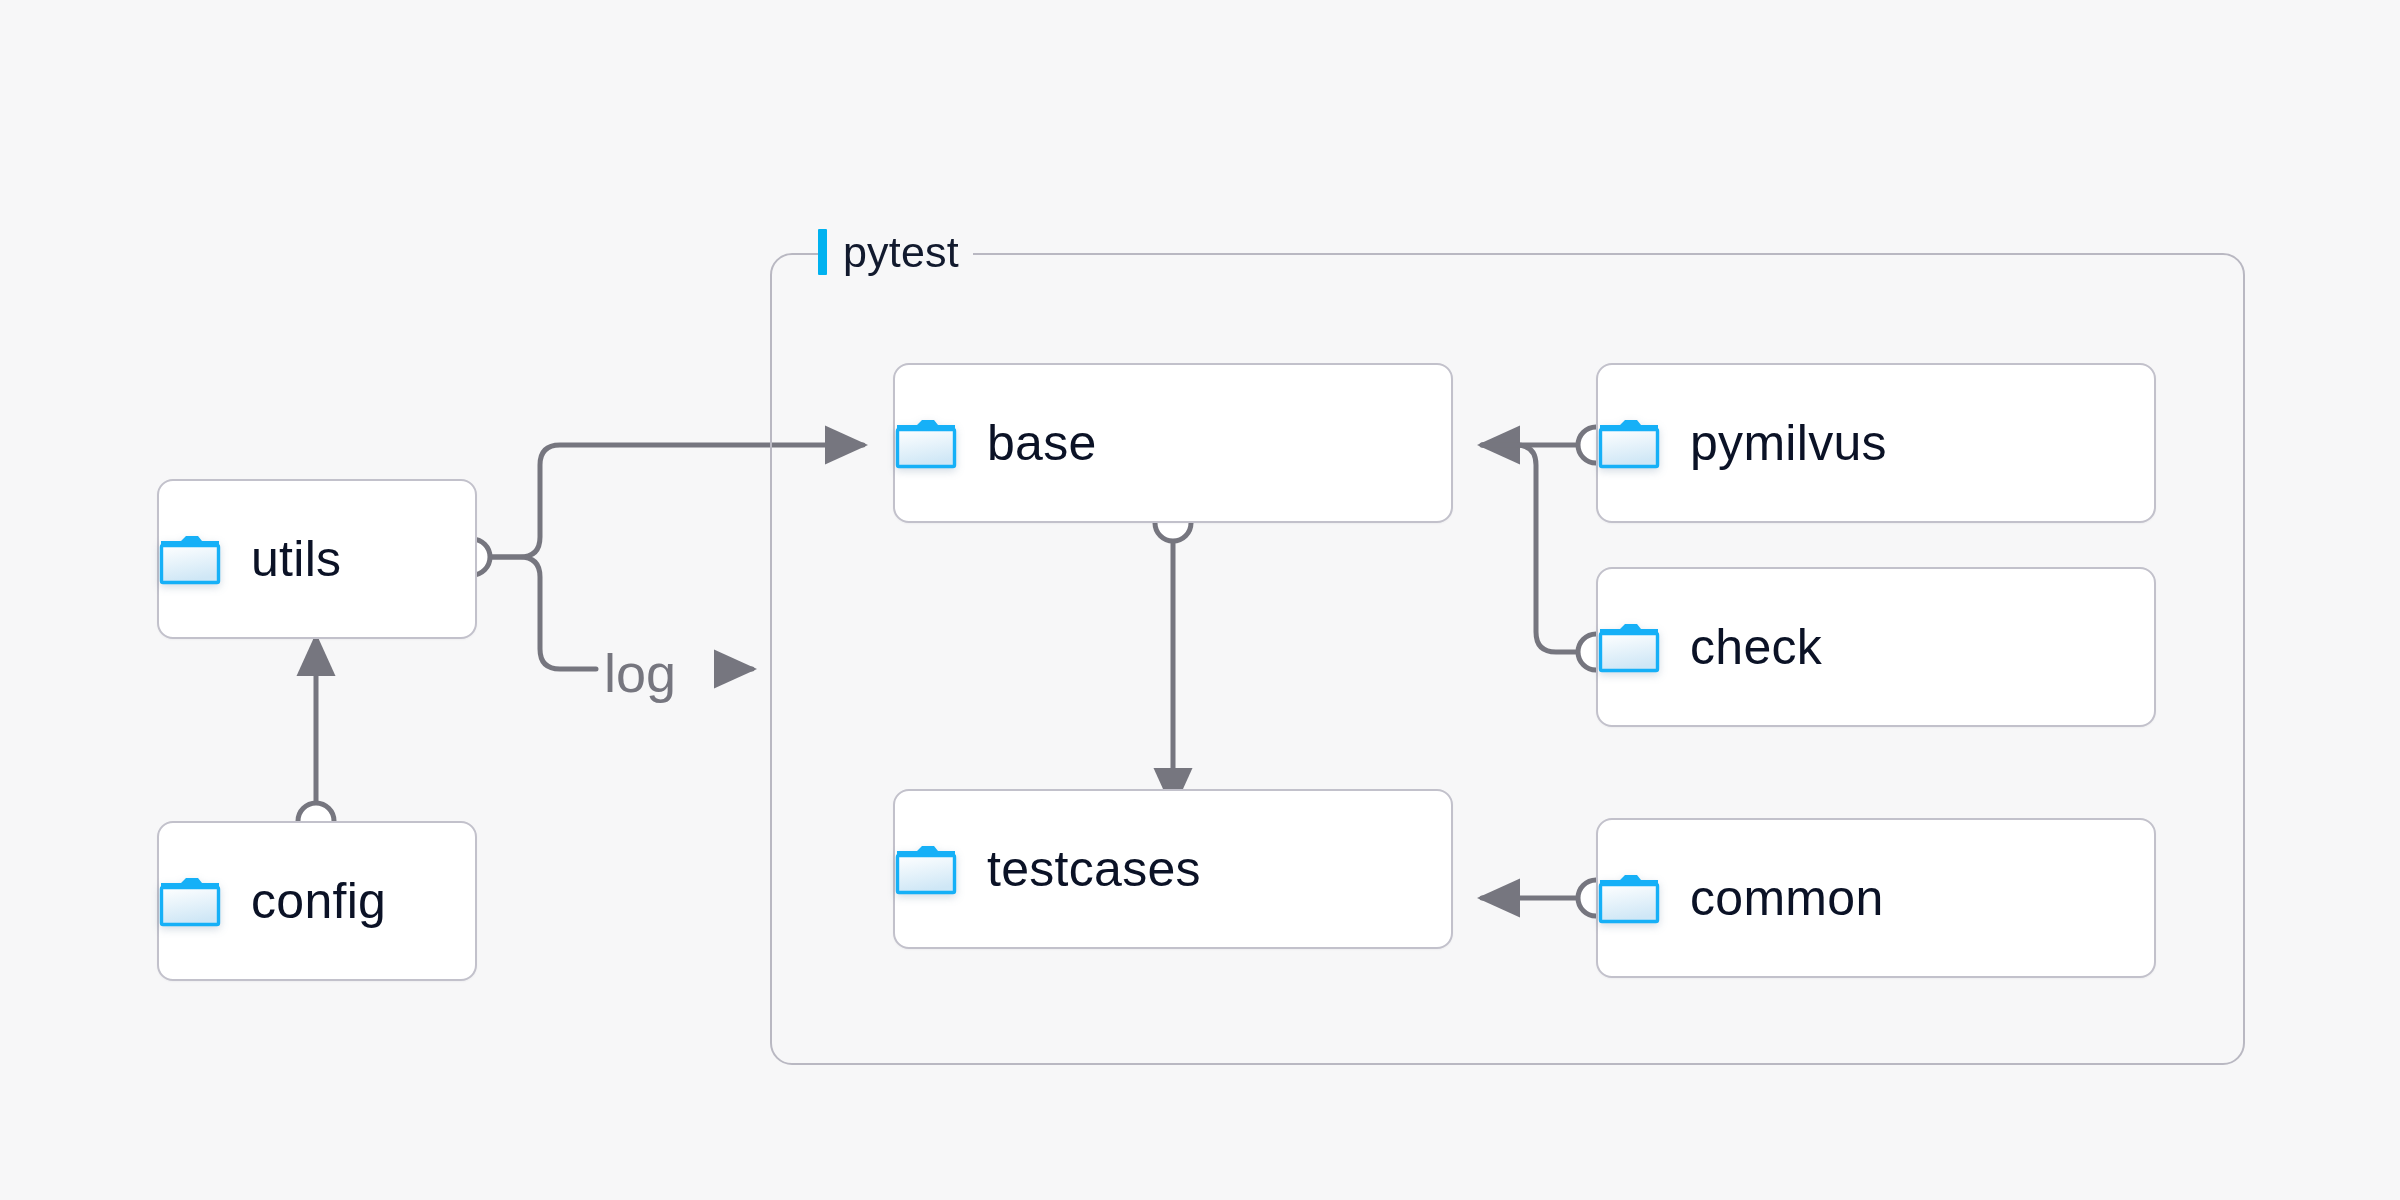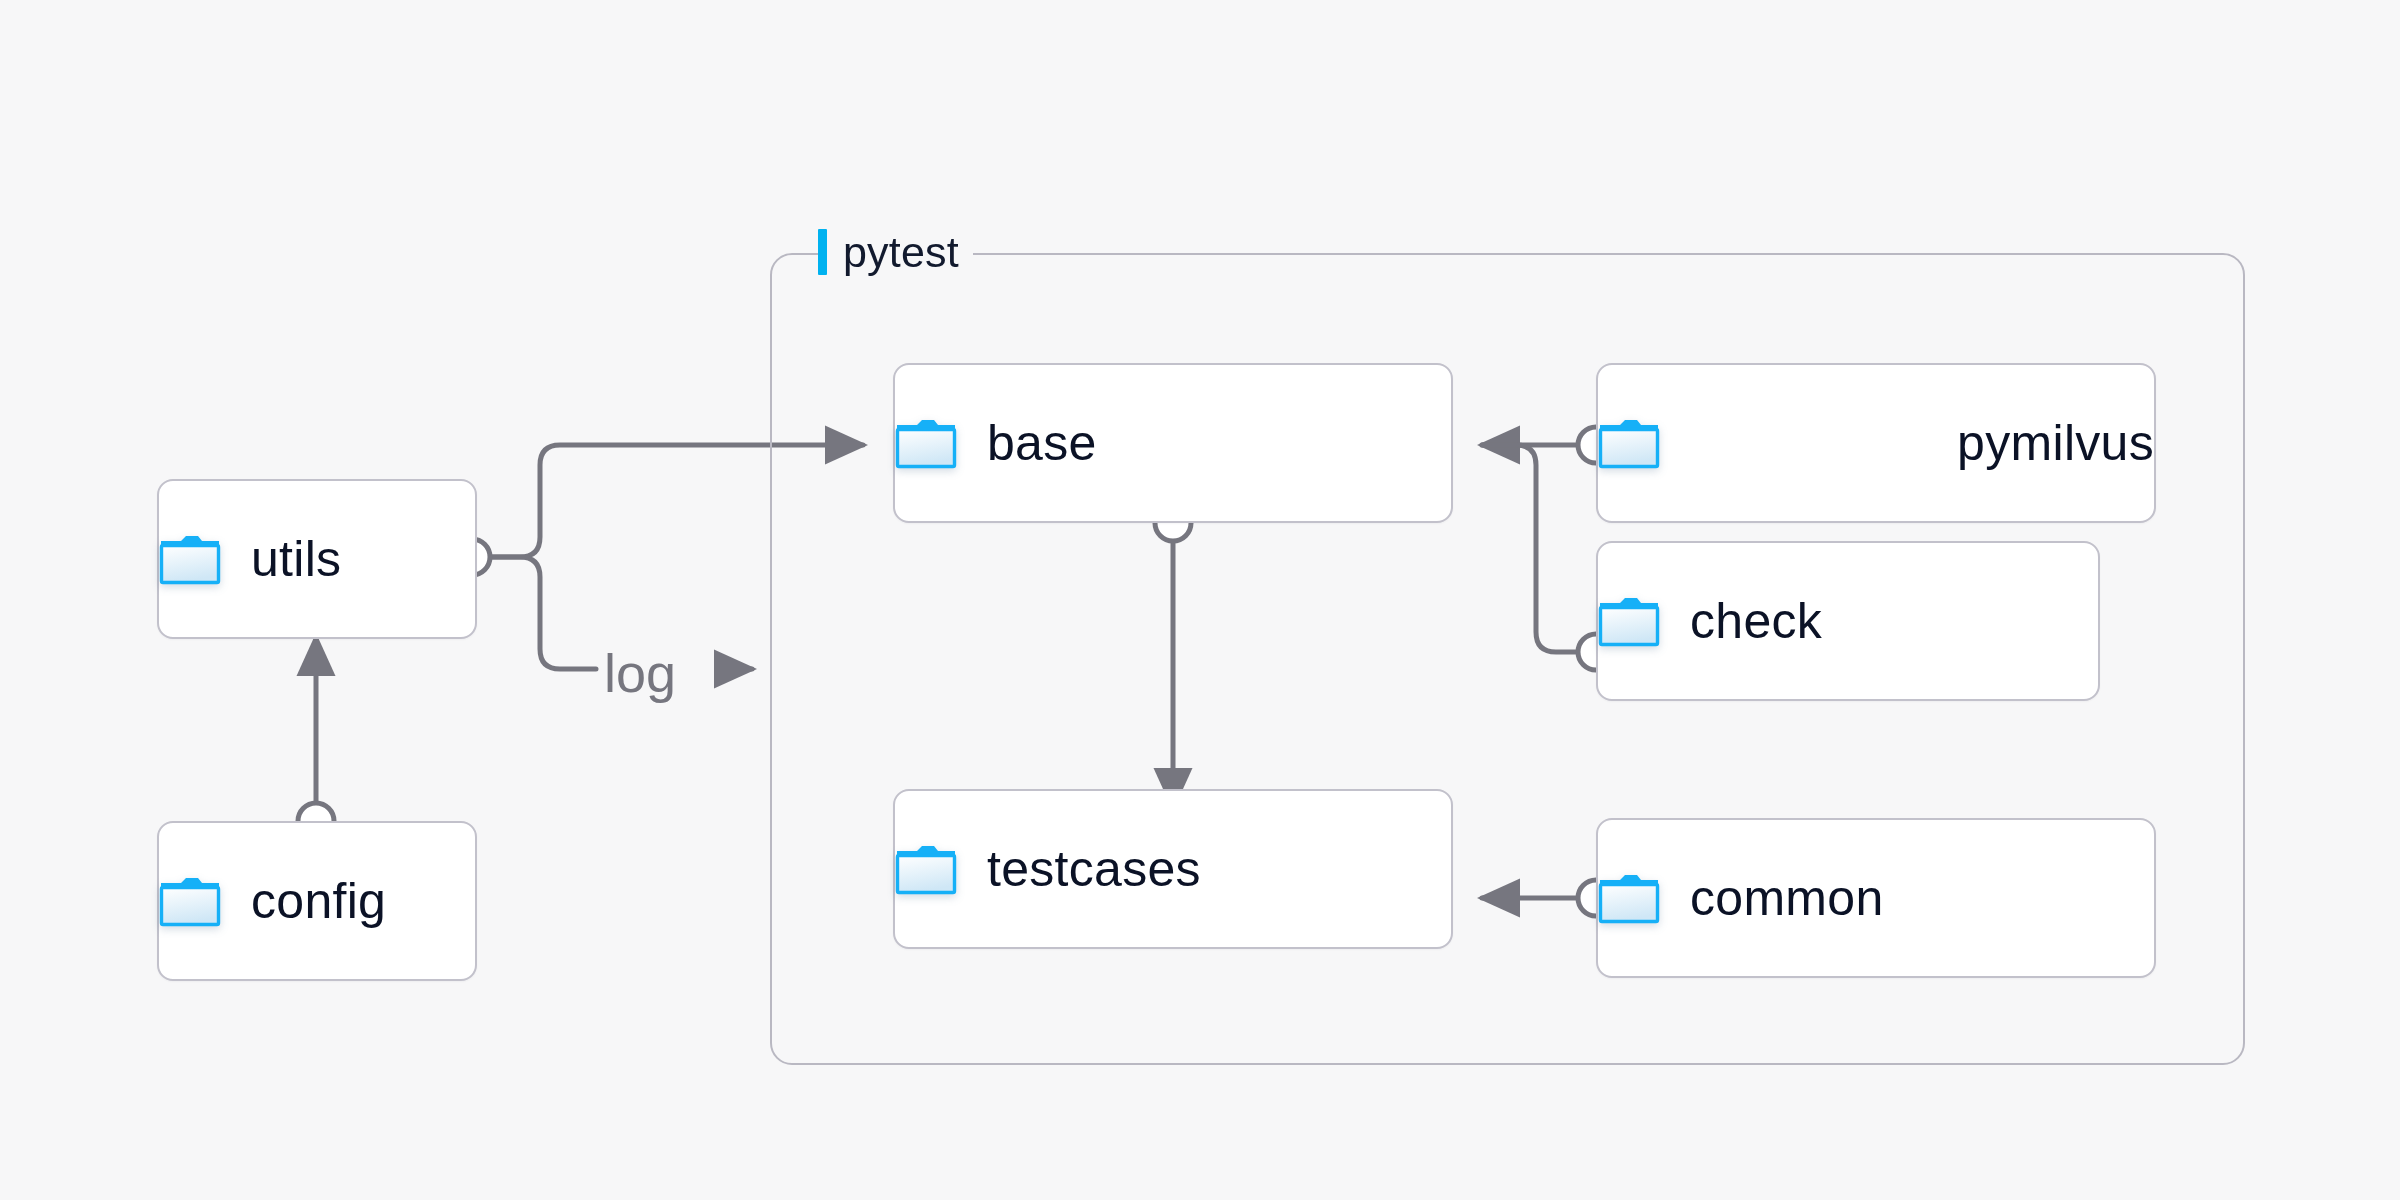--- a/index.html
+++ b/index.html
@@ -189,37 +189,37 @@
             <stop offset="1" stop-color="#cfe7f6"></stop>
           </linearGradient>
         </defs>
         <path d="M2,8 h20 l5,-5 h12 l4,5 h17 v10 h-58 z" fill="#16b0f7"></path>
         <rect x="2.5" y="12.5" width="57" height="37" rx="1.5" fill="url(#fg4)" stroke="#16b0f7" stroke-width="3.4"></rect>
       </svg>
     </span>
     <span class="node-label">testcases</span>
   </div>
 
-  <div class="node" style="left:1596px; top:327px; width:560px; height:160px;justify-content:space-between;">
+  <div class="node" style="left:1596px; top:327px; width:560px; height:160px;">
     <span class="folder-icon">
       <svg viewBox="0 0 62 52" xmlns="http://www.w3.org/2000/svg">
         <defs>
           <linearGradient id="fg5" x1="0" y1="0" x2="0.25" y2="1">
             <stop offset="0" stop-color="#ffffff"></stop>
             <stop offset="1" stop-color="#cfe7f6"></stop>
           </linearGradient>
         </defs>
         <path d="M2,8 h20 l5,-5 h12 l4,5 h17 v10 h-58 z" fill="#16b0f7"></path>
         <rect x="2.5" y="12.5" width="57" height="37" rx="1.5" fill="url(#fg5)" stroke="#16b0f7" stroke-width="3.4"></rect>
       </svg>
     </span>
     <span class="node-label">pymilvus</span>
   </div>
 
-  <div class="node" style="left:1596px; top:505px; width:504px; height:160px;align-items:center;">
+  <div class="node" style="left:1596px; top:531px; width:560px; height:160px;align-items:center;">
     <span class="folder-icon">
       <svg viewBox="0 0 62 52" xmlns="http://www.w3.org/2000/svg">
         <defs>
           <linearGradient id="fg6" x1="0" y1="0" x2="0.25" y2="1">
             <stop offset="0" stop-color="#ffffff"></stop>
             <stop offset="1" stop-color="#cfe7f6"></stop>
           </linearGradient>
         </defs>
         <path d="M2,8 h20 l5,-5 h12 l4,5 h17 v10 h-58 z" fill="#16b0f7"></path>
         <rect x="2.5" y="12.5" width="57" height="37" rx="1.5" fill="url(#fg6)" stroke="#16b0f7" stroke-width="3.4"></rect>

